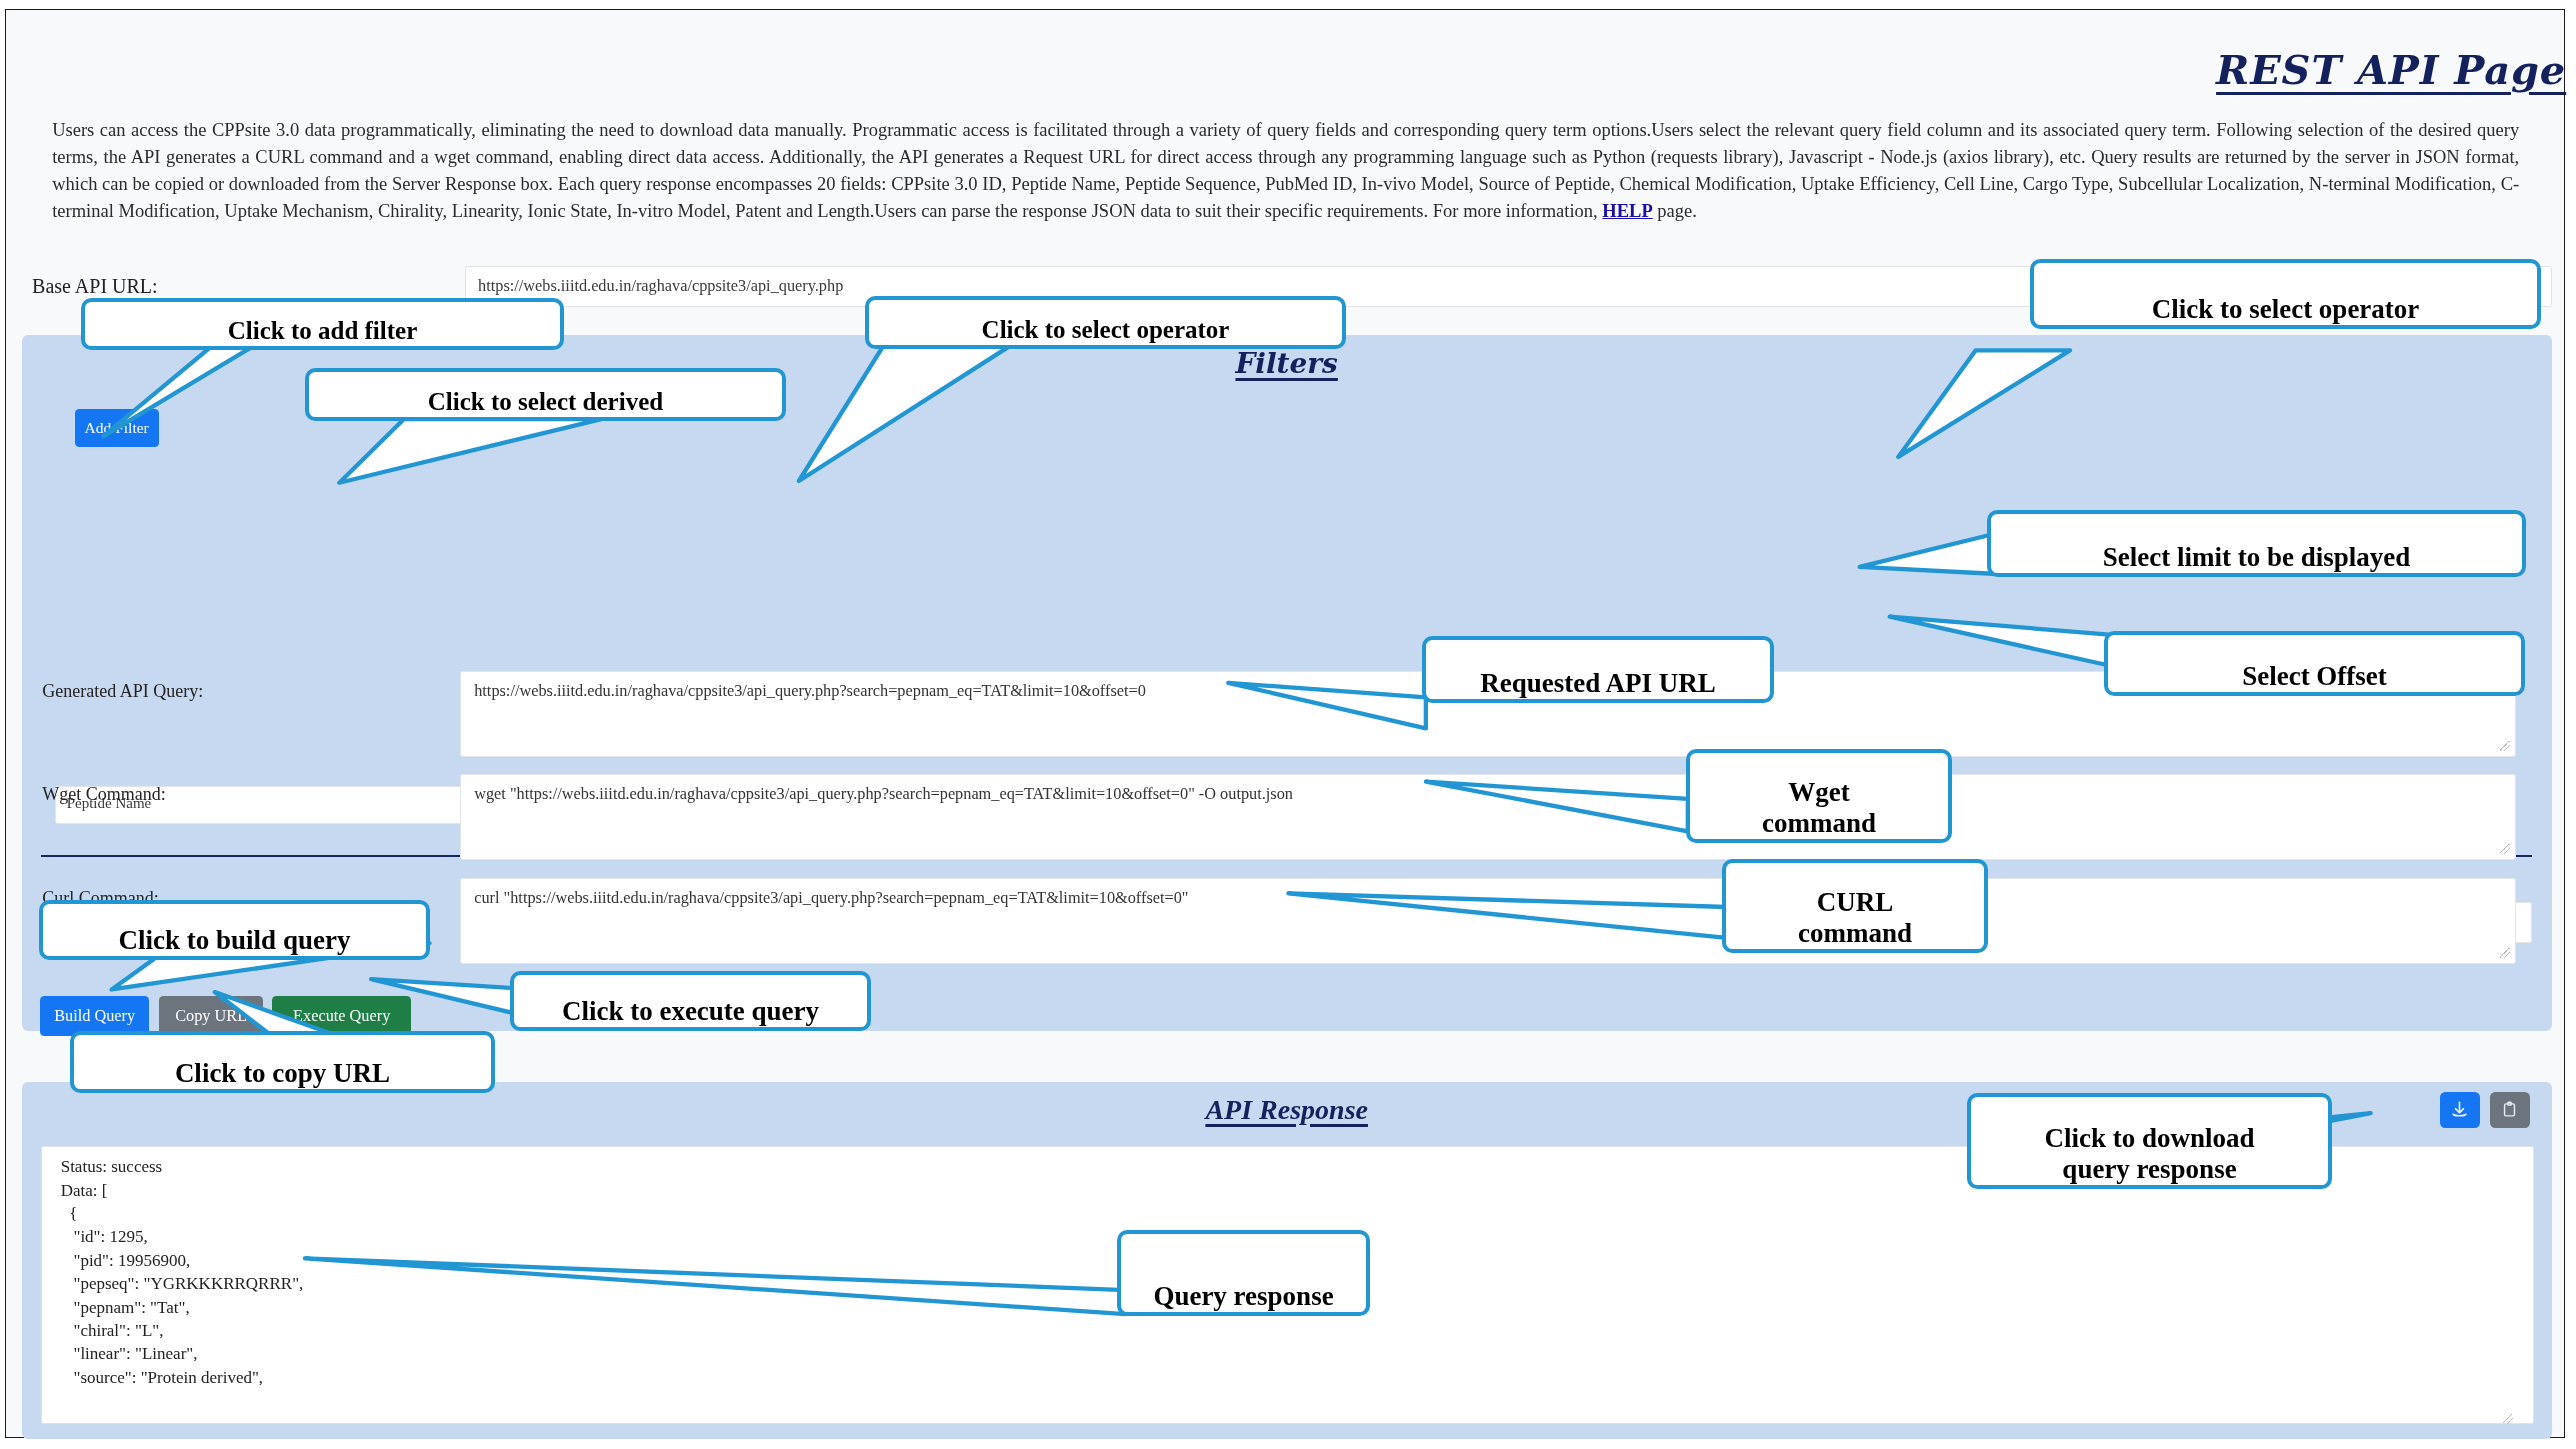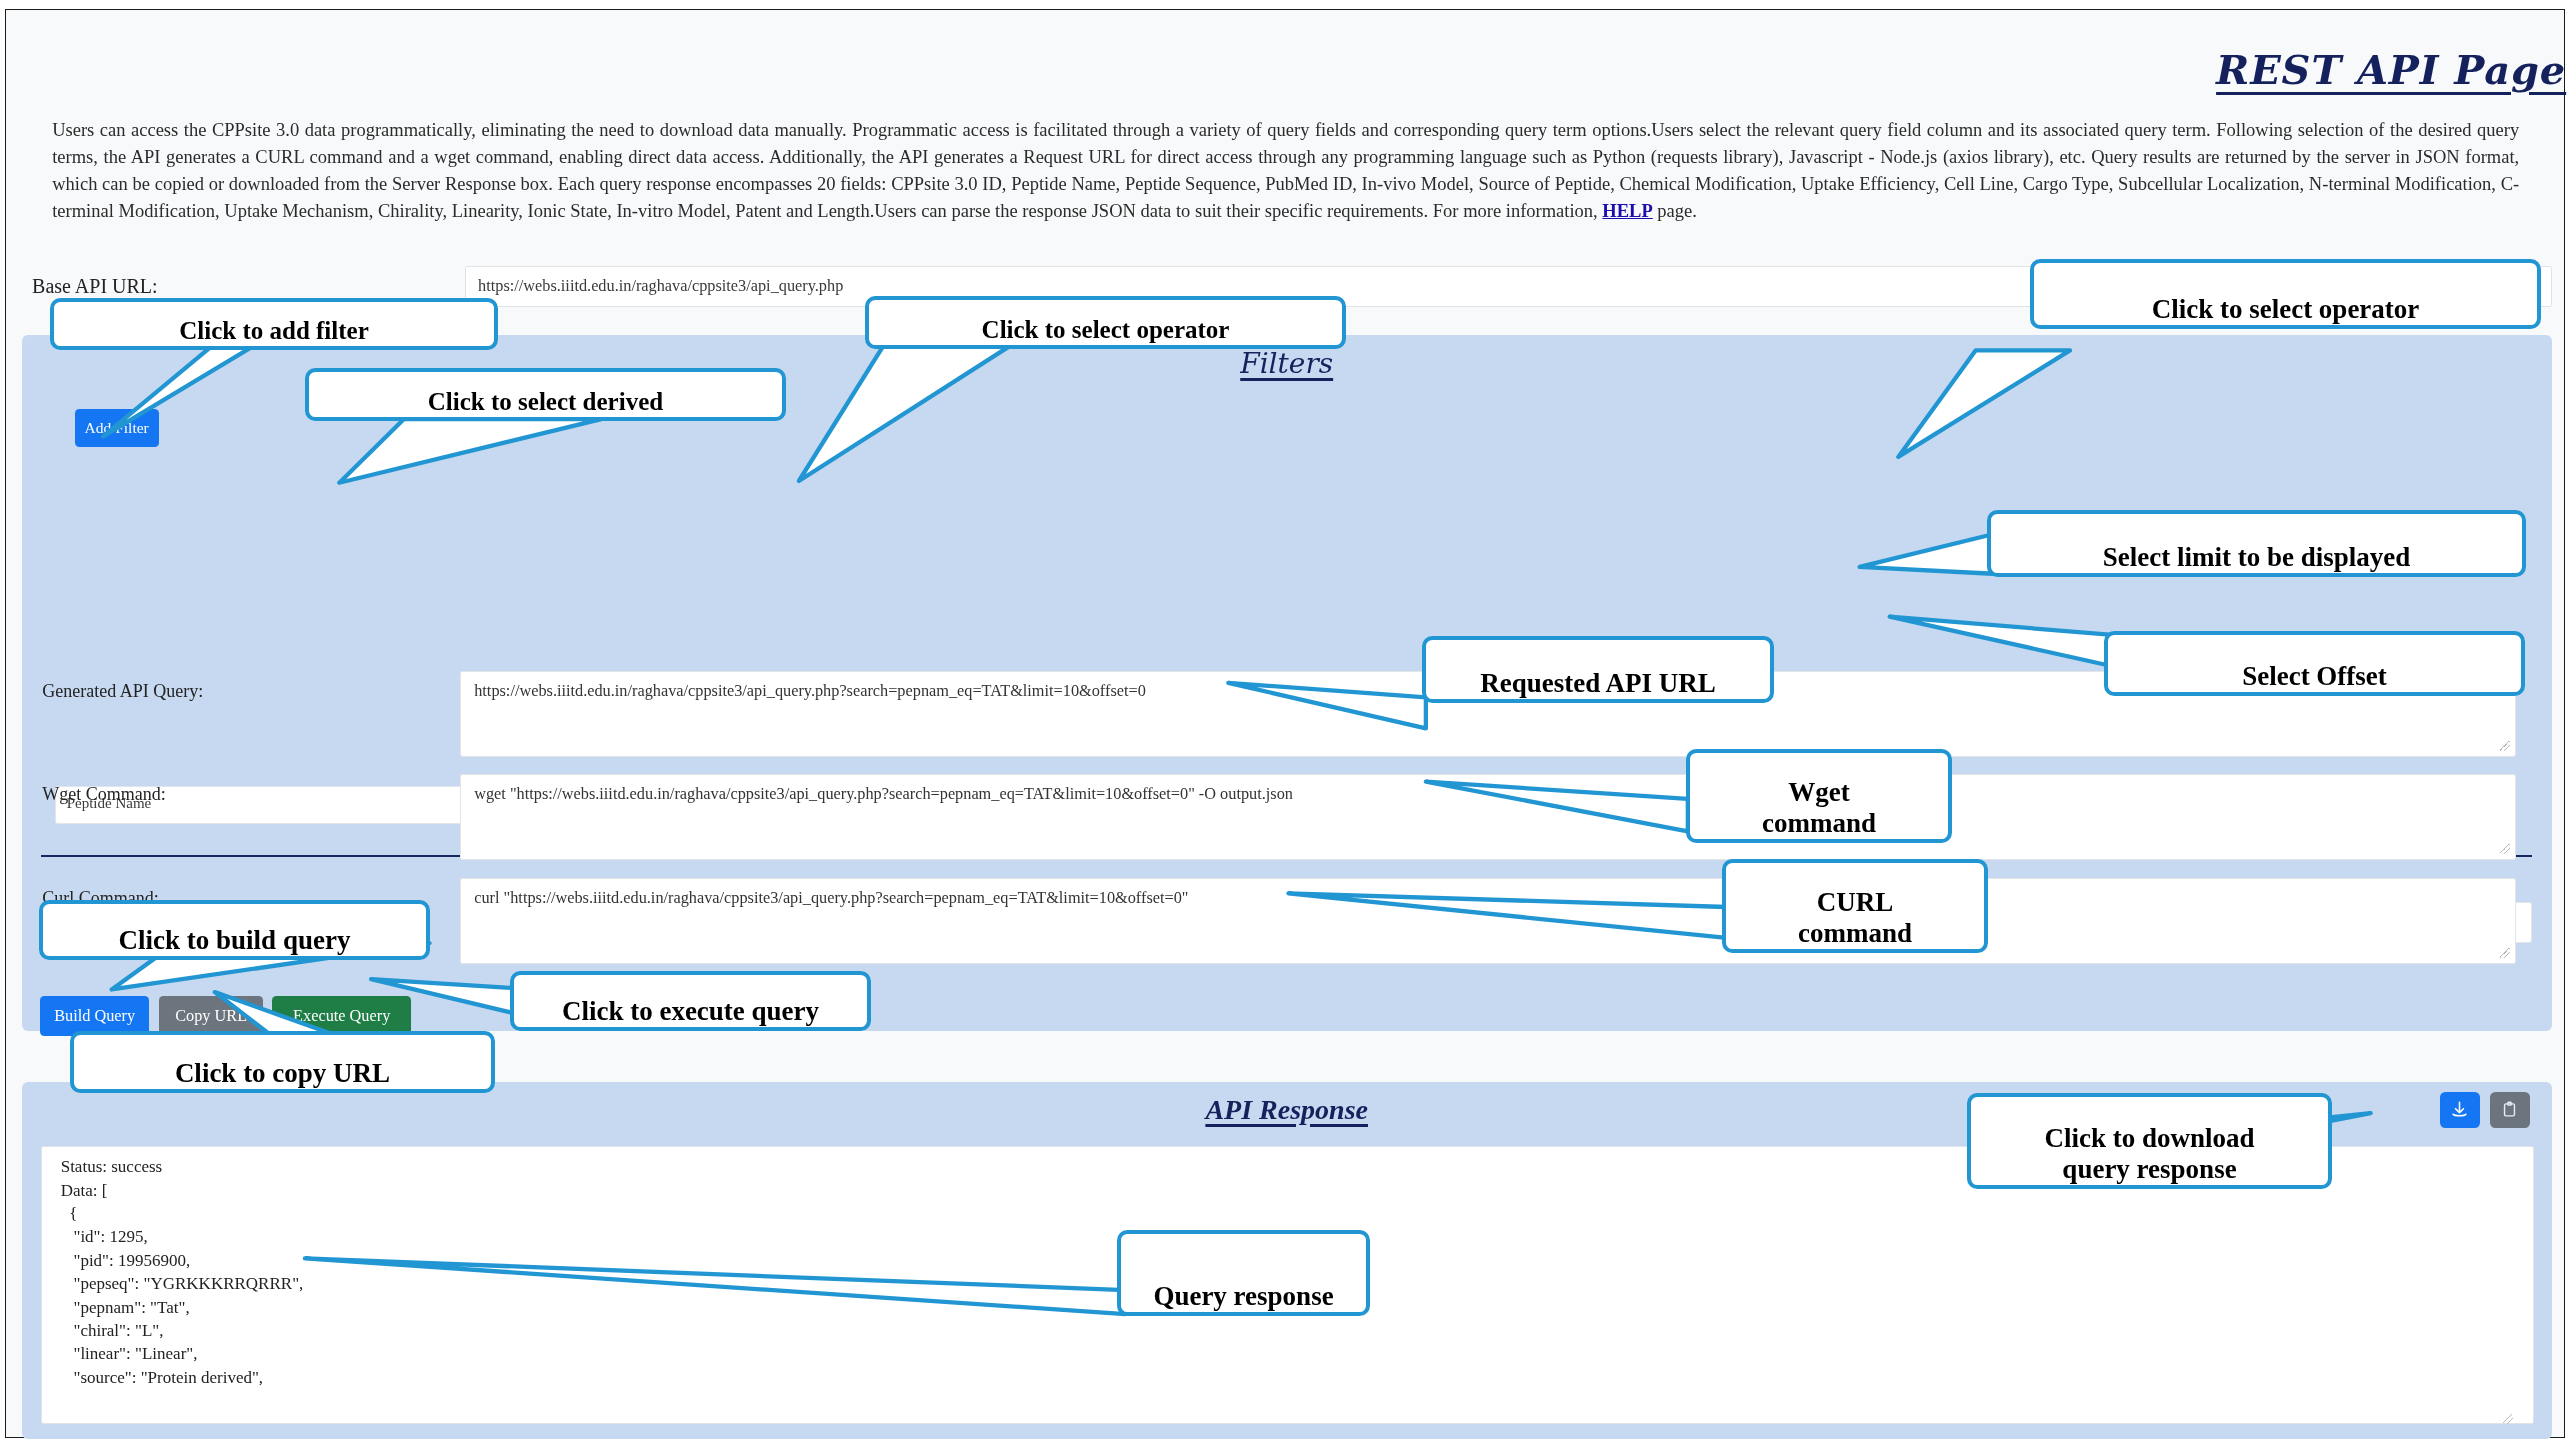--- a/index.html
+++ b/index.html
@@ -45,21 +45,21 @@
   }
 
   
   .filters-panel{
     position:absolute;left:15.5px;top:325px;width:2530px;height:696px;
     background:#c6d9f0;border-radius:6px;
   }
   .filters-title{
     position:absolute;left:0;top:12px;width:2530px;text-align:center;
     font-family:"DejaVu Serif", serif;
-    font-style:italic;font-weight:400;font-size:28px;color:#14215c;
+    font-style:italic;font-weight:700;font-size:28px;color:#14215c;
     text-decoration:underline;text-underline-offset:5.2px;text-decoration-thickness:2.6px;
   }
   .add-filter-btn{
     position:absolute;left:53px;top:74px;width:84px;height:38px;
     background:#1476f2;color:#fff;border:none;border-radius:4.3px;
     font-size:15.5px;font-family:"Liberation Serif", serif;
     display:flex;align-items:center;justify-content:center;cursor:pointer;
   }
   .filter-row{position:absolute;left:33px;top:451px;width:2491px;height:38px;}
   .f-col{
@@ -261,21 +261,21 @@
       <polygon points="1965,930 1660,910 1965,968"></polygon>
       <polygon points="2010,1056 1500,1040 2010,1092"></polygon>
       <polygon points="205,1098 130,1152 500,1098"></polygon>
       <polygon name="exec" points="625,1152 432,1140 625,1186"></polygon>
       <polygon points="315,1205 250,1155 390,1205"></polygon>
       <polygon points="2430,1330 2760,1296 2430,1360"></polygon>
       <polygon points="1310,1502 355,1465 1310,1530"></polygon>
     </g>
   </svg>
 
-  <div class="callout" style="left:50px;top:298px;width:448px;height:52px;font-size:25px;">
+  <div class="callout" style="left:81px;top:298px;width:483px;height:52px;font-size:25px;">
     <span>Click to add filter</span>
   </div>
 
   <div class="callout" style="left:305px;top:368px;width:481px;height:53px;font-size:25px;">
     <span>Click to select derived</span>
   </div>
 
   <div class="callout" style="left:865px;top:296px;width:481px;height:53px;font-size:25px;">
     <span>Click to select operator</span>
   </div>

